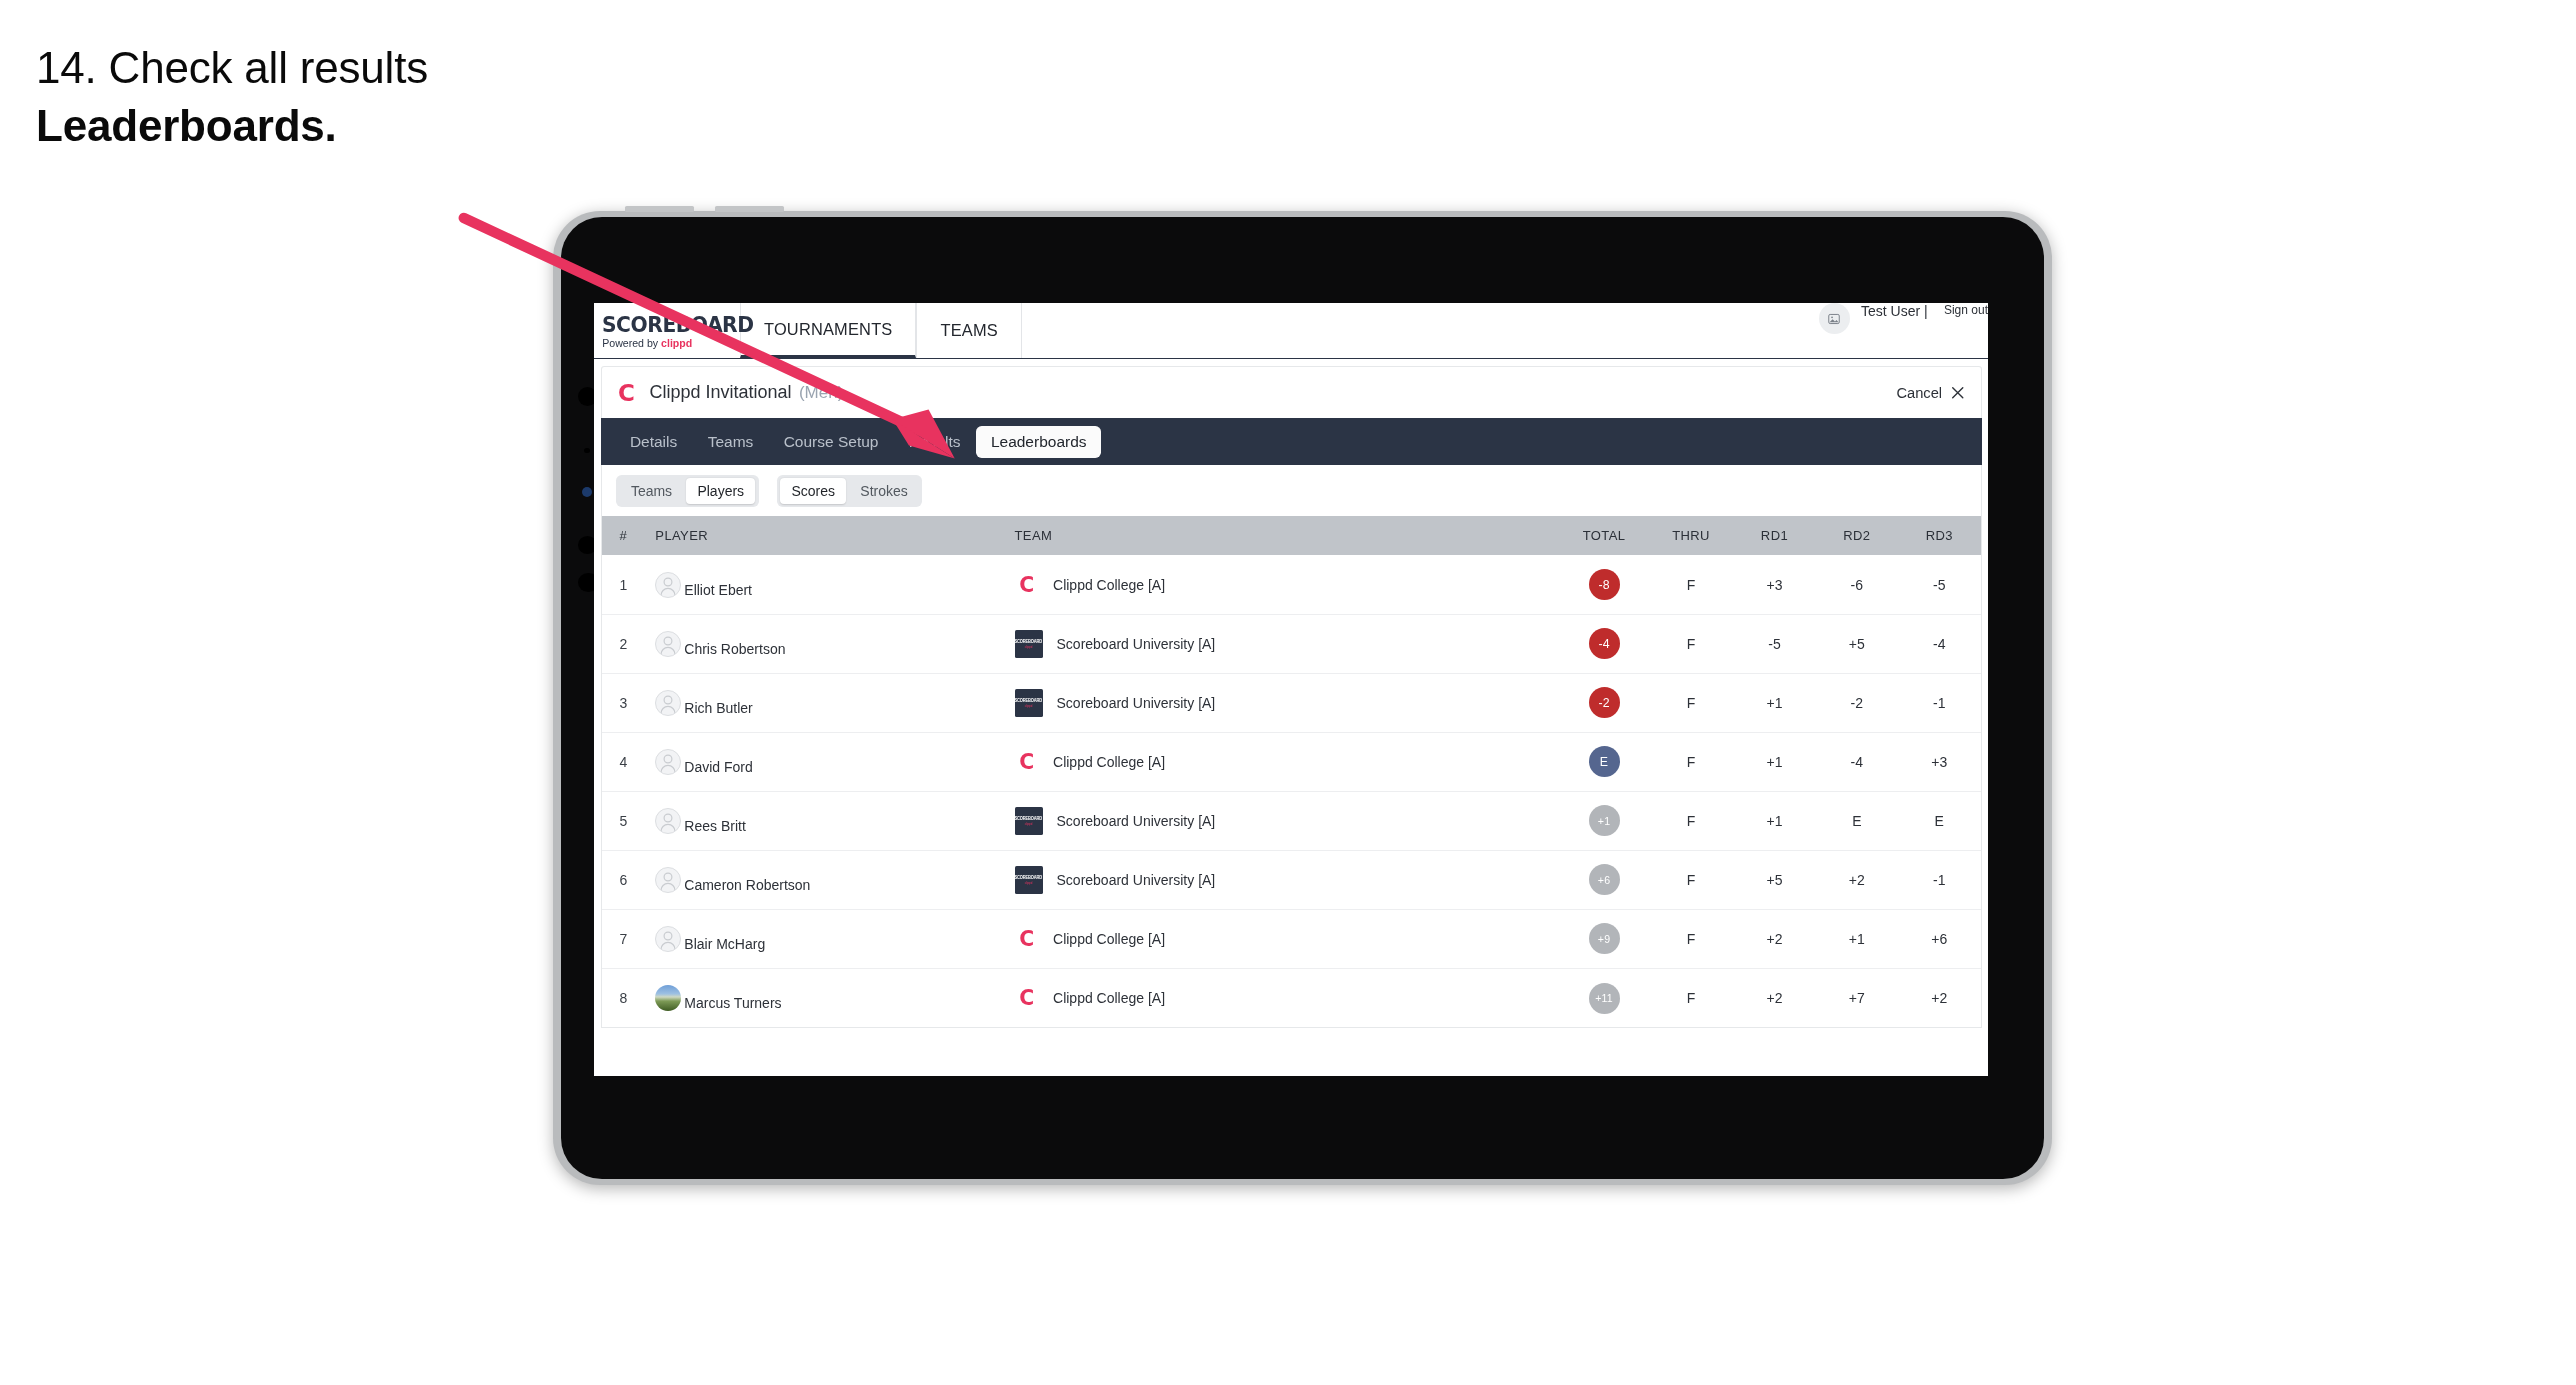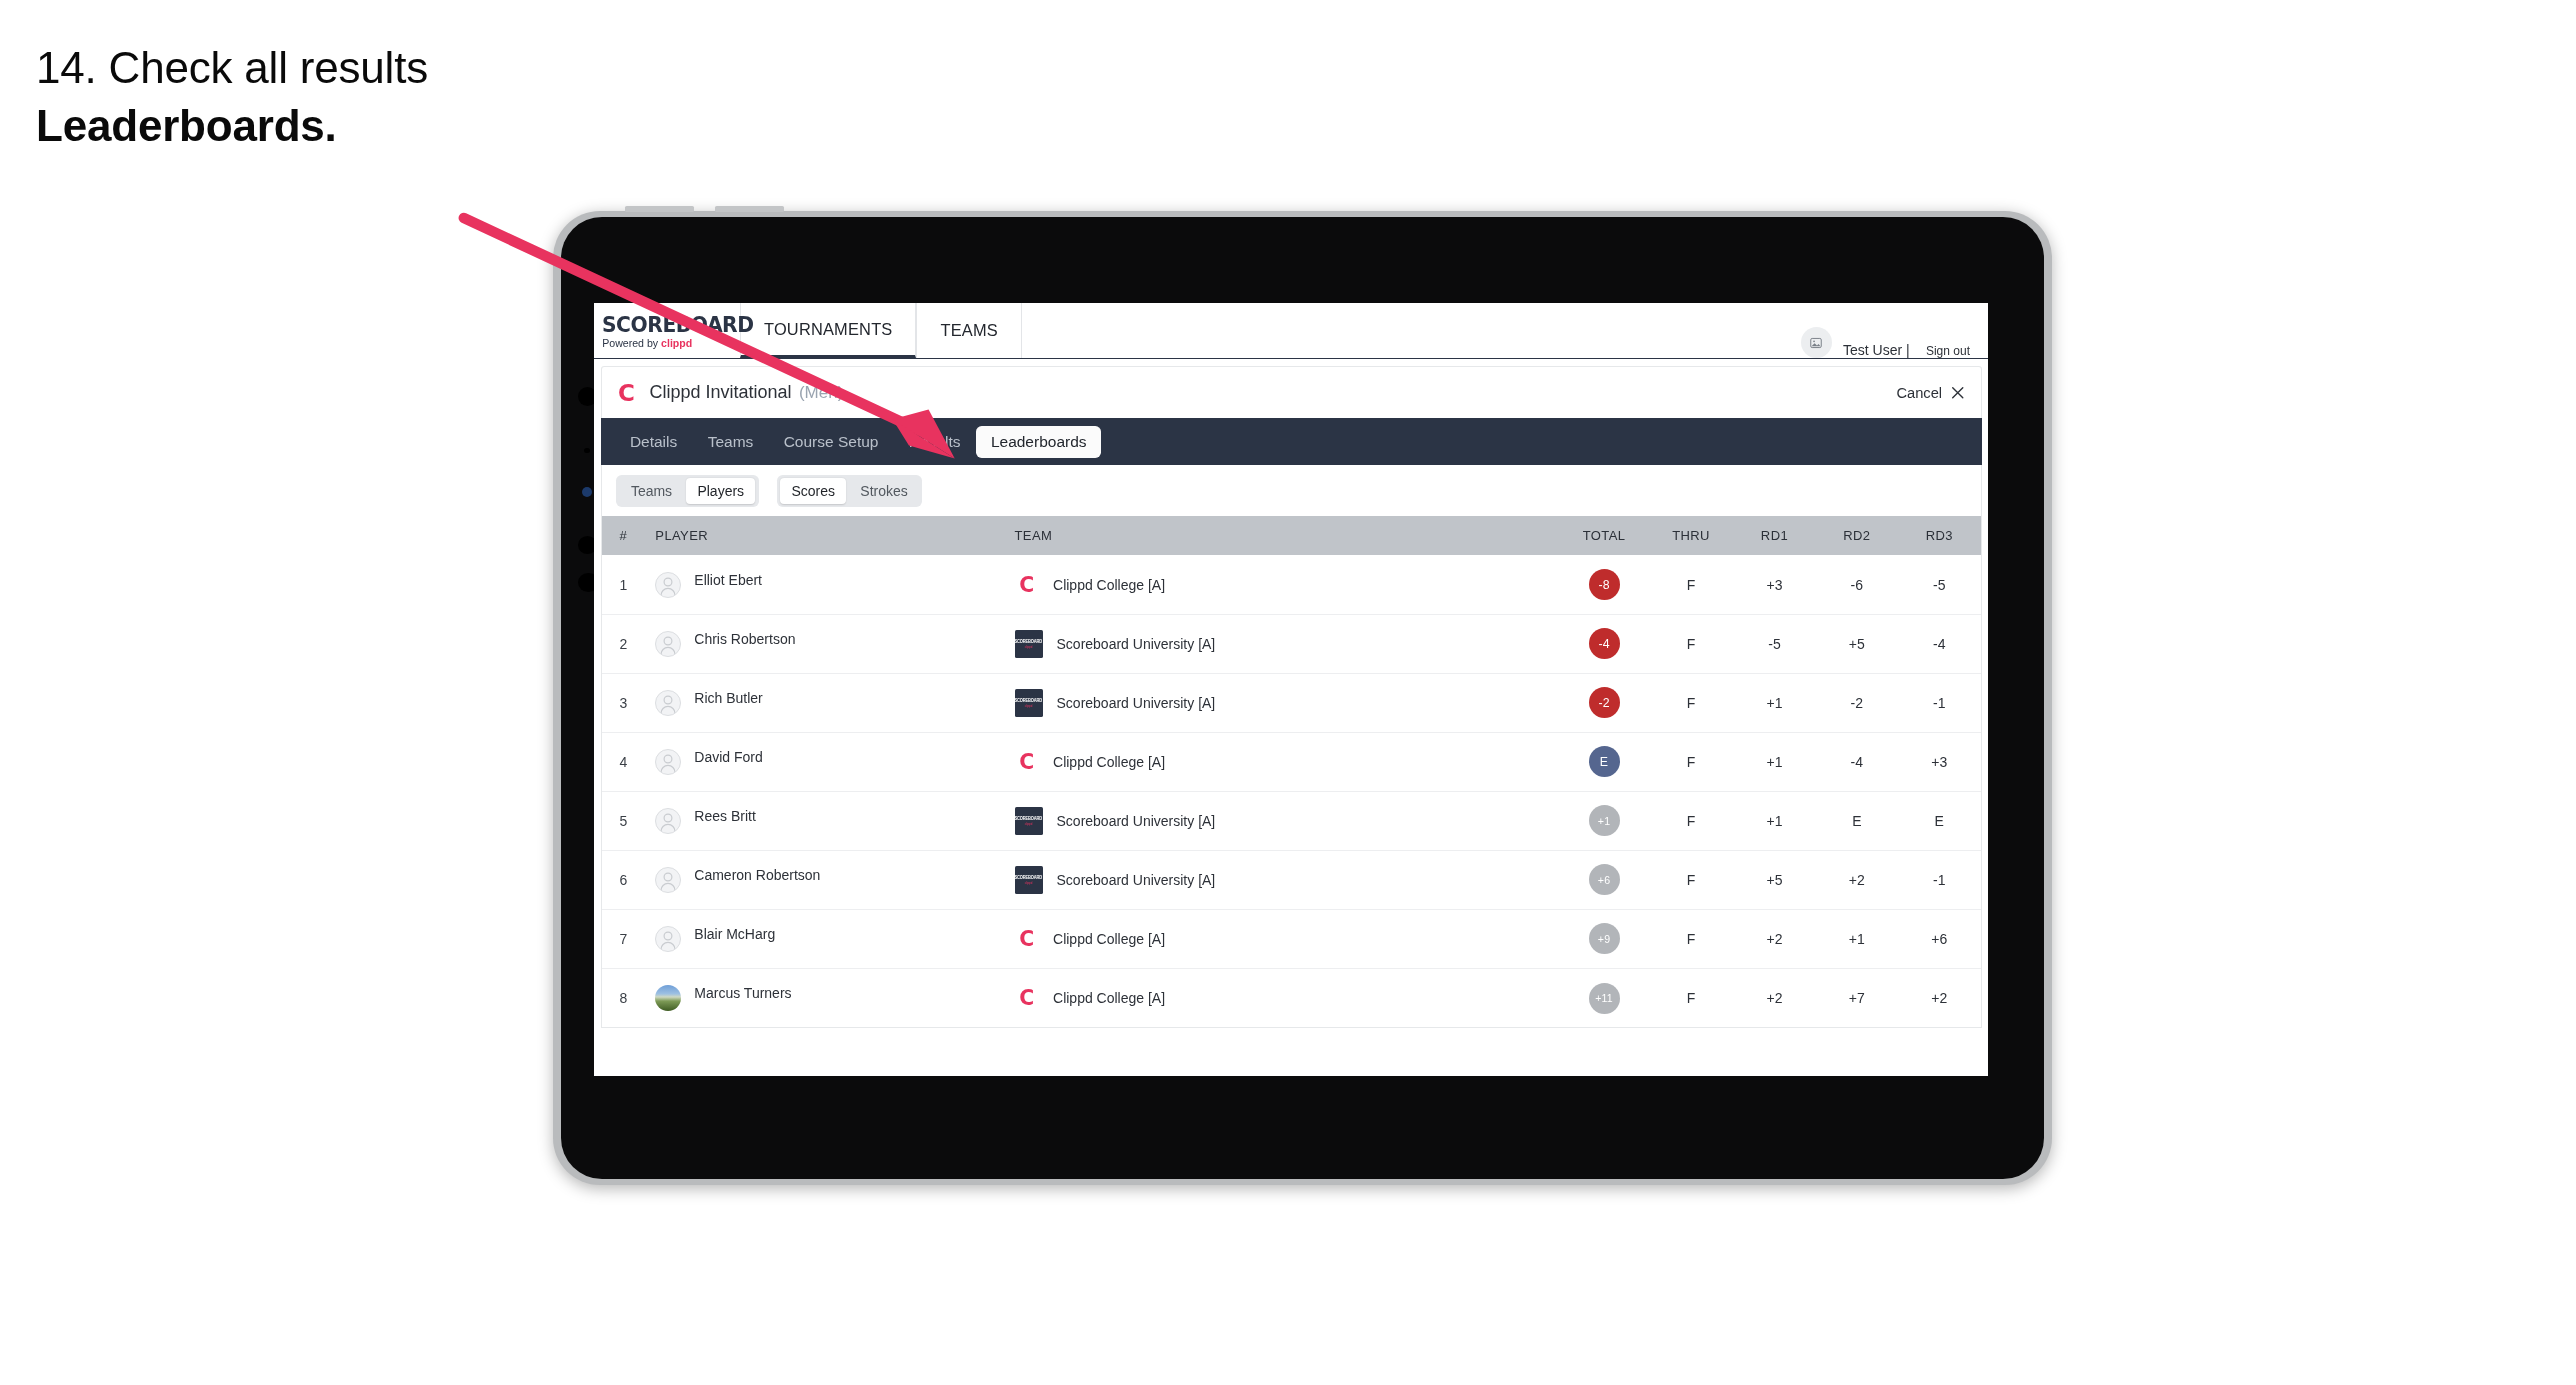--- a/index.html
+++ b/index.html
@@ -139,22 +139,21 @@
     border-right: 0.8px solid #e3e5e8;
     letter-spacing: 0.2px;
     cursor: pointer;
   }
   .topnav-item.active {
     border-bottom: 3.3px solid #2b3445;
   }
   #topbar-spacer { flex: 1; }
   #user-area {
     display: flex;
-    align-items: flex-end;
-    padding-right: 18px;
+    align-items: flex-start;
     gap: 11.4px;
   }
   #avatar-circle {
     width: 31px; height: 31px;
     border-radius: 50%;
     background: #eceef0;
     display: flex; align-items: center; justify-content: center;
   }
   #user-name { font-size: 14px; color: #2d3138; }
   #sign-out { font-size: 12px; color: #2d3138; cursor: pointer; margin-left: 4.9px; }
@@ -269,21 +268,21 @@
   .col-total { width: 87px; }
   .col-thru  { width: 82px; }
   .col-rd    { width: 80px; }
 
   tbody tr { border-top: 0.8px solid #edeef0; height: 59px; }
   tbody tr:first-child { border-top: none; }
   tbody td { font-size: 14px; color: #2d3138; padding: 0; vertical-align: middle; }
 
   .cell-rank { padding-left: 18px; font-size: 14px; color: #3a3f46; }
 
-  .player-cell { display: flex; align-items: flex-start; gap: 13px; padding-left: 14.7px; }
+  .player-cell { display: flex; align-items: flex-end; gap: 3px; padding-left: 14.7px; }
   .avatar {
     width: 26px; height: 26px; border-radius: 50%;
     background: #f2f3f5; border: 0.8px solid #dcdee1;
     display: flex; align-items: center; justify-content: center;
     overflow: hidden; flex: none;
   }
   .avatar svg { display: block; }
   .avatar.photo {
     border: none;
     background: linear-gradient(to bottom,

